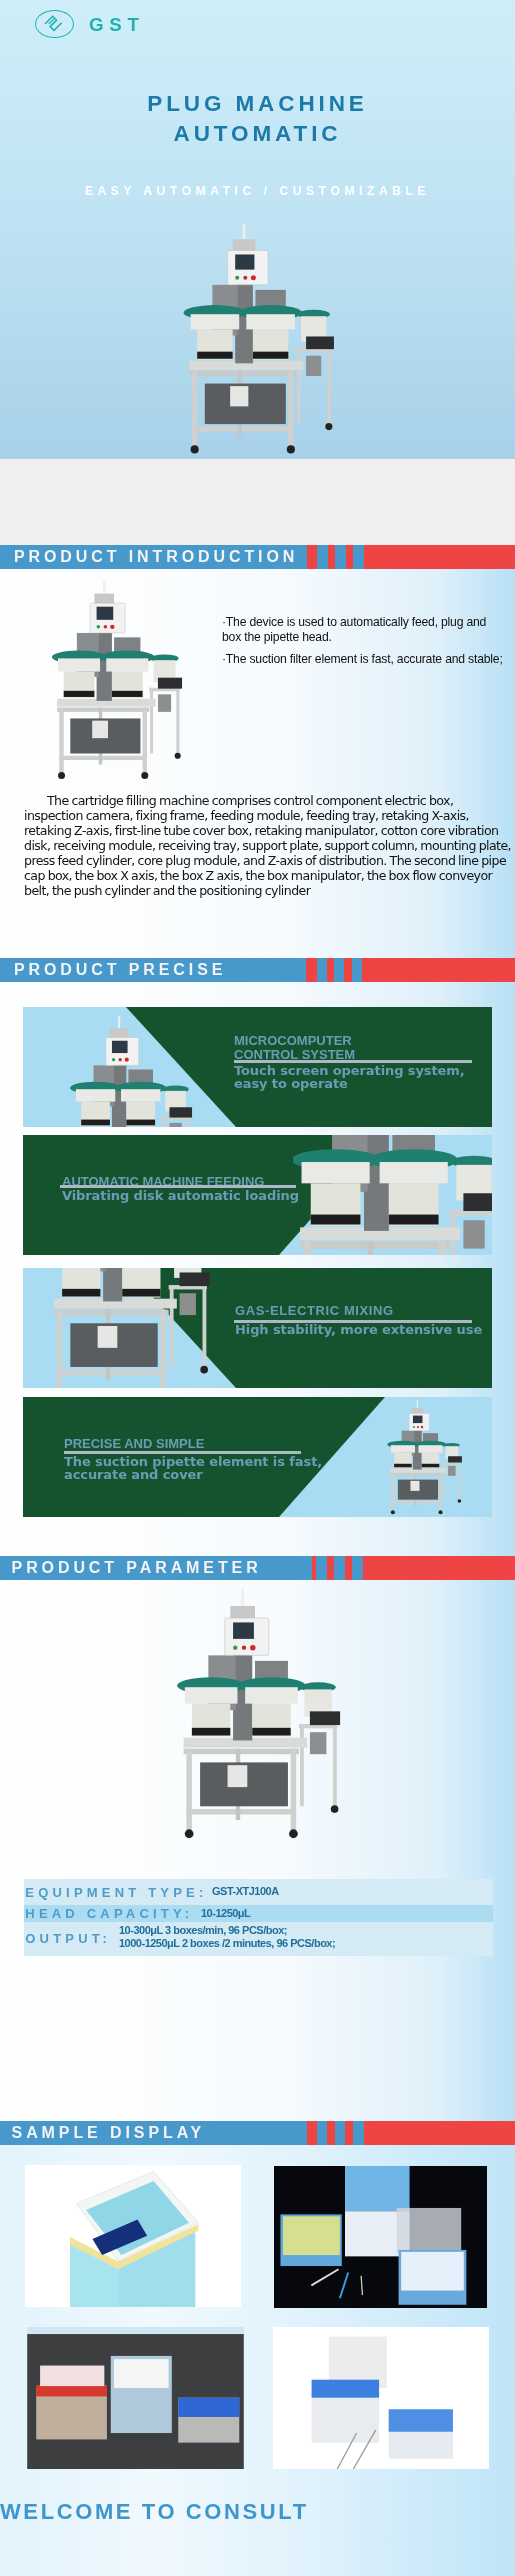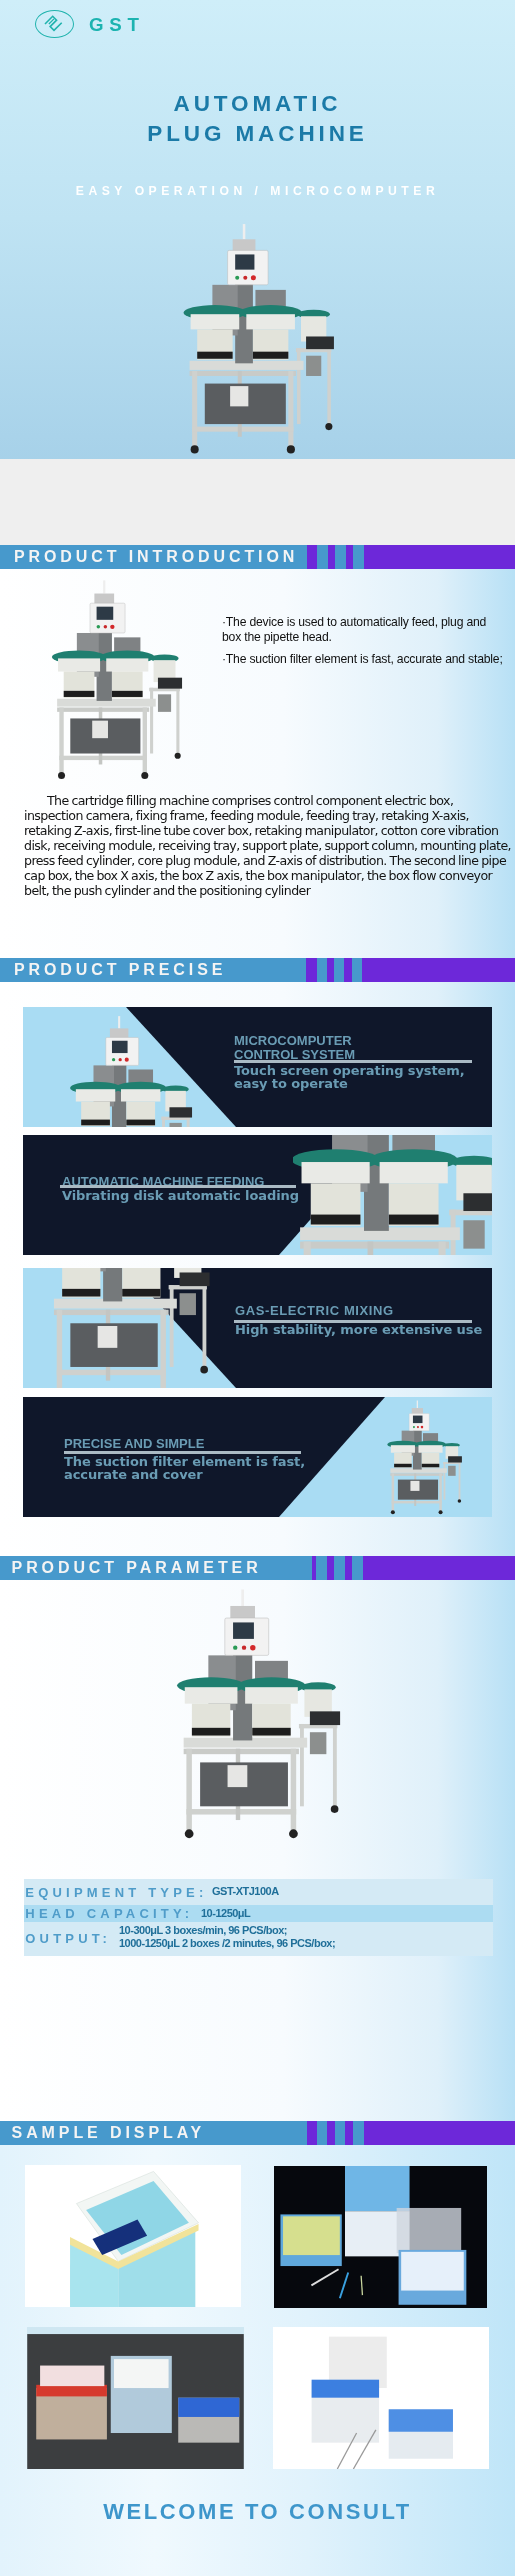--- a/index.html
+++ b/index.html
@@ -7,43 +7,43 @@
 body{font-family:"Liberation Sans",sans-serif;position:relative;background:#eef7fc}
 .abs{position:absolute}
 
 #hero{left:0;top:0;width:515px;height:545px;background:linear-gradient(180deg,#cfeef9 0%,#bfe3f3 40%,#a9d3ea 80%,#9fcbe5 100%)}
 #floor{left:0;top:459px;width:515px;height:86px;background:#efefef}
 .logo-ring{left:35px;top:9.7px;width:39px;height:28px;border:1.3px solid #1fb3ad;border-radius:50%}
 .logo-text{left:89px;top:14px;font-size:18.7px;font-weight:bold;color:#1cb3b0;letter-spacing:5.8px}
 .hero-title{left:0;width:515px;text-align:center;color:#1b7aa7;font-weight:bold;font-size:22.5px;letter-spacing:3.9px;line-height:30px;top:89px}
 .hero-sub{left:0;width:515px;text-align:center;color:#ffffff;font-weight:bold;font-size:12.2px;letter-spacing:4.5px;top:184px}
 
-.banner{left:0;width:515px;height:24px;background:#6d28d9}
+.banner{left:0;width:515px;height:24px;background:#ef4444}
 .banner .dark{position:absolute;left:0;top:0;height:24px;background:#4799cc}
 .banner .stripe{position:absolute;top:0;height:24px;background:#4799cc}
 .banner .label{position:absolute;left:14px;top:3.2px;color:#f4f4f4;font-weight:bold;font-size:16px;letter-spacing:3.9px;line-height:18px}
 
 .section-bg{left:0;width:515px;background:linear-gradient(90deg,#ffffff 0%,#f7fbfe 55%,#dff0fa 85%,#b7e0f5 100%)}
 .intro-bullets{left:222px;top:615px;width:283px;font-size:12.2px;color:#111;line-height:15px;font-family:"Liberation Sans",sans-serif}
 .intro-bullets p{margin-bottom:7px;letter-spacing:-0.2px}
 .intro-para{left:24px;top:793px;width:489px;font-size:12.6px;line-height:15px;color:#141414;font-family:"DejaVu Sans",sans-serif;letter-spacing:-0.6px;word-spacing:-0.6px}
 
-.card{left:23px;width:469px;height:120px;background:#0f172a;overflow:hidden}
+.card{left:23px;width:469px;height:120px;background:#14532d;overflow:hidden}
 .card .tri{position:absolute;top:0;height:120px;background:#a9dcf3}
 .card .ft{position:absolute;color:#6a9cb4;font-weight:bold;font-size:13px;line-height:14px;font-family:"Liberation Sans",sans-serif}
 .card .fl{position:absolute;height:2.6px;background:#aabac4}
 .card .fd{position:absolute;color:#6a9cb4;font-size:13px;line-height:13px;font-weight:bold;font-family:"DejaVu Sans",sans-serif;letter-spacing:-0.1px}
 .mach{position:absolute}
 
 .prow{left:24px;width:469px}
 .pkey{position:absolute;left:1.3px;color:#4f9cc9;font-weight:bold;font-size:13px;letter-spacing:4.2px}
 .pval{position:absolute;color:#1f6f99;font-weight:bold;font-size:11px;letter-spacing:-0.5px;line-height:13.5px}
 
 .sample{overflow:hidden}
-.welcome{left:0;width:515px;text-align:center;top:2499px;font-weight:bold;font-size:22px;color:#3e96cb;letter-spacing:2.6px}
+.welcome{left:0;width:515px;text-align:left;top:2499px;font-weight:bold;font-size:22px;color:#3e96cb;letter-spacing:2.6px}
 </style>
 </head>
 <body>
 
 <svg width="0" height="0" style="position:absolute">
   <defs>
     <g id="machine">
 
       <rect x="70" y="300" width="210" height="10" fill="#c9cbc8"></rect>
       <rect x="75" y="300" width="10" height="150" fill="#cfd1ce"></rect>
@@ -92,24 +92,24 @@
 <div class="abs" id="hero"></div>
 <div class="abs" id="floor"></div>
 <div class="abs logo-ring">
   <svg width="36" height="26" viewBox="0 0 56 40">
       <path d="M14 20 L26 8 L32 14 L22 24 L28 30 L40 18" fill="none" stroke="#1fb3ad" stroke-width="2.5"></path>
       <path d="M20 20 L28 12" stroke="#1fb3ad" stroke-width="2"></path>
     </svg>
 </div>
 <div class="abs logo-text">GST</div>
 <div class="abs hero-title">
+  <div>PLUG MACHINE</div>
   <div>AUTOMATIC</div>
-  <div>PLUG MACHINE</div>
-</div>
-<div class="abs hero-sub">EASY OPERATION / MICROCOMPUTER</div>
+</div>
+<div class="abs hero-sub">EASY AUTOMATIC / CUSTOMIZABLE</div>
 <svg class="abs" style="left:122px;top:219px" width="277" height="238" viewBox="40 0 340 470">
     <use href="#machine"></use>
   </svg>
 
 <div class="abs banner" style="top:545px">
   <div class="dark" style="width:307px"></div>
   <div class="stripe" style="left:317px;width:11px"></div>
   <div class="stripe" style="left:335px;width:11px"></div>
   <div class="stripe" style="left:353px;width:11px"></div>
   <span class="label">PRODUCT INTRODUCTION</span>
@@ -170,21 +170,21 @@
 </div>
 
 <div class="abs card" style="top:1397px">
   <div class="tri" style="left:256px;width:213px;clip-path:polygon(106px 0,213px 0,213px 120px,0 120px)"></div>
   <svg class="mach" style="left:348px;top:1.3px" width="109" height="118" viewBox="40 0 340 470">
       <use href="#machine"></use>
     </svg>
   <div class="ft" style="left:41px;top:40px">PRECISE AND SIMPLE</div>
   <div class="fl" style="left:41px;top:54px;width:237px"></div>
   <div class="fd" style="left:41px;top:58px">
-      <div>The suction filter element is fast,</div>
+      <div>The suction pipette element is fast,</div>
       <div>accurate and cover</div>
     </div>
 </div>
 
 <div class="abs banner" style="top:1556px">
   <div class="dark" style="width:312px"></div>
   <div class="stripe" style="left:316px;width:11px"></div>
   <div class="stripe" style="left:334px;width:11px"></div>
   <div class="stripe" style="left:352px;width:11px"></div>
   <span class="label" style="left:11.6px">PRODUCT PARAMETER</span>

